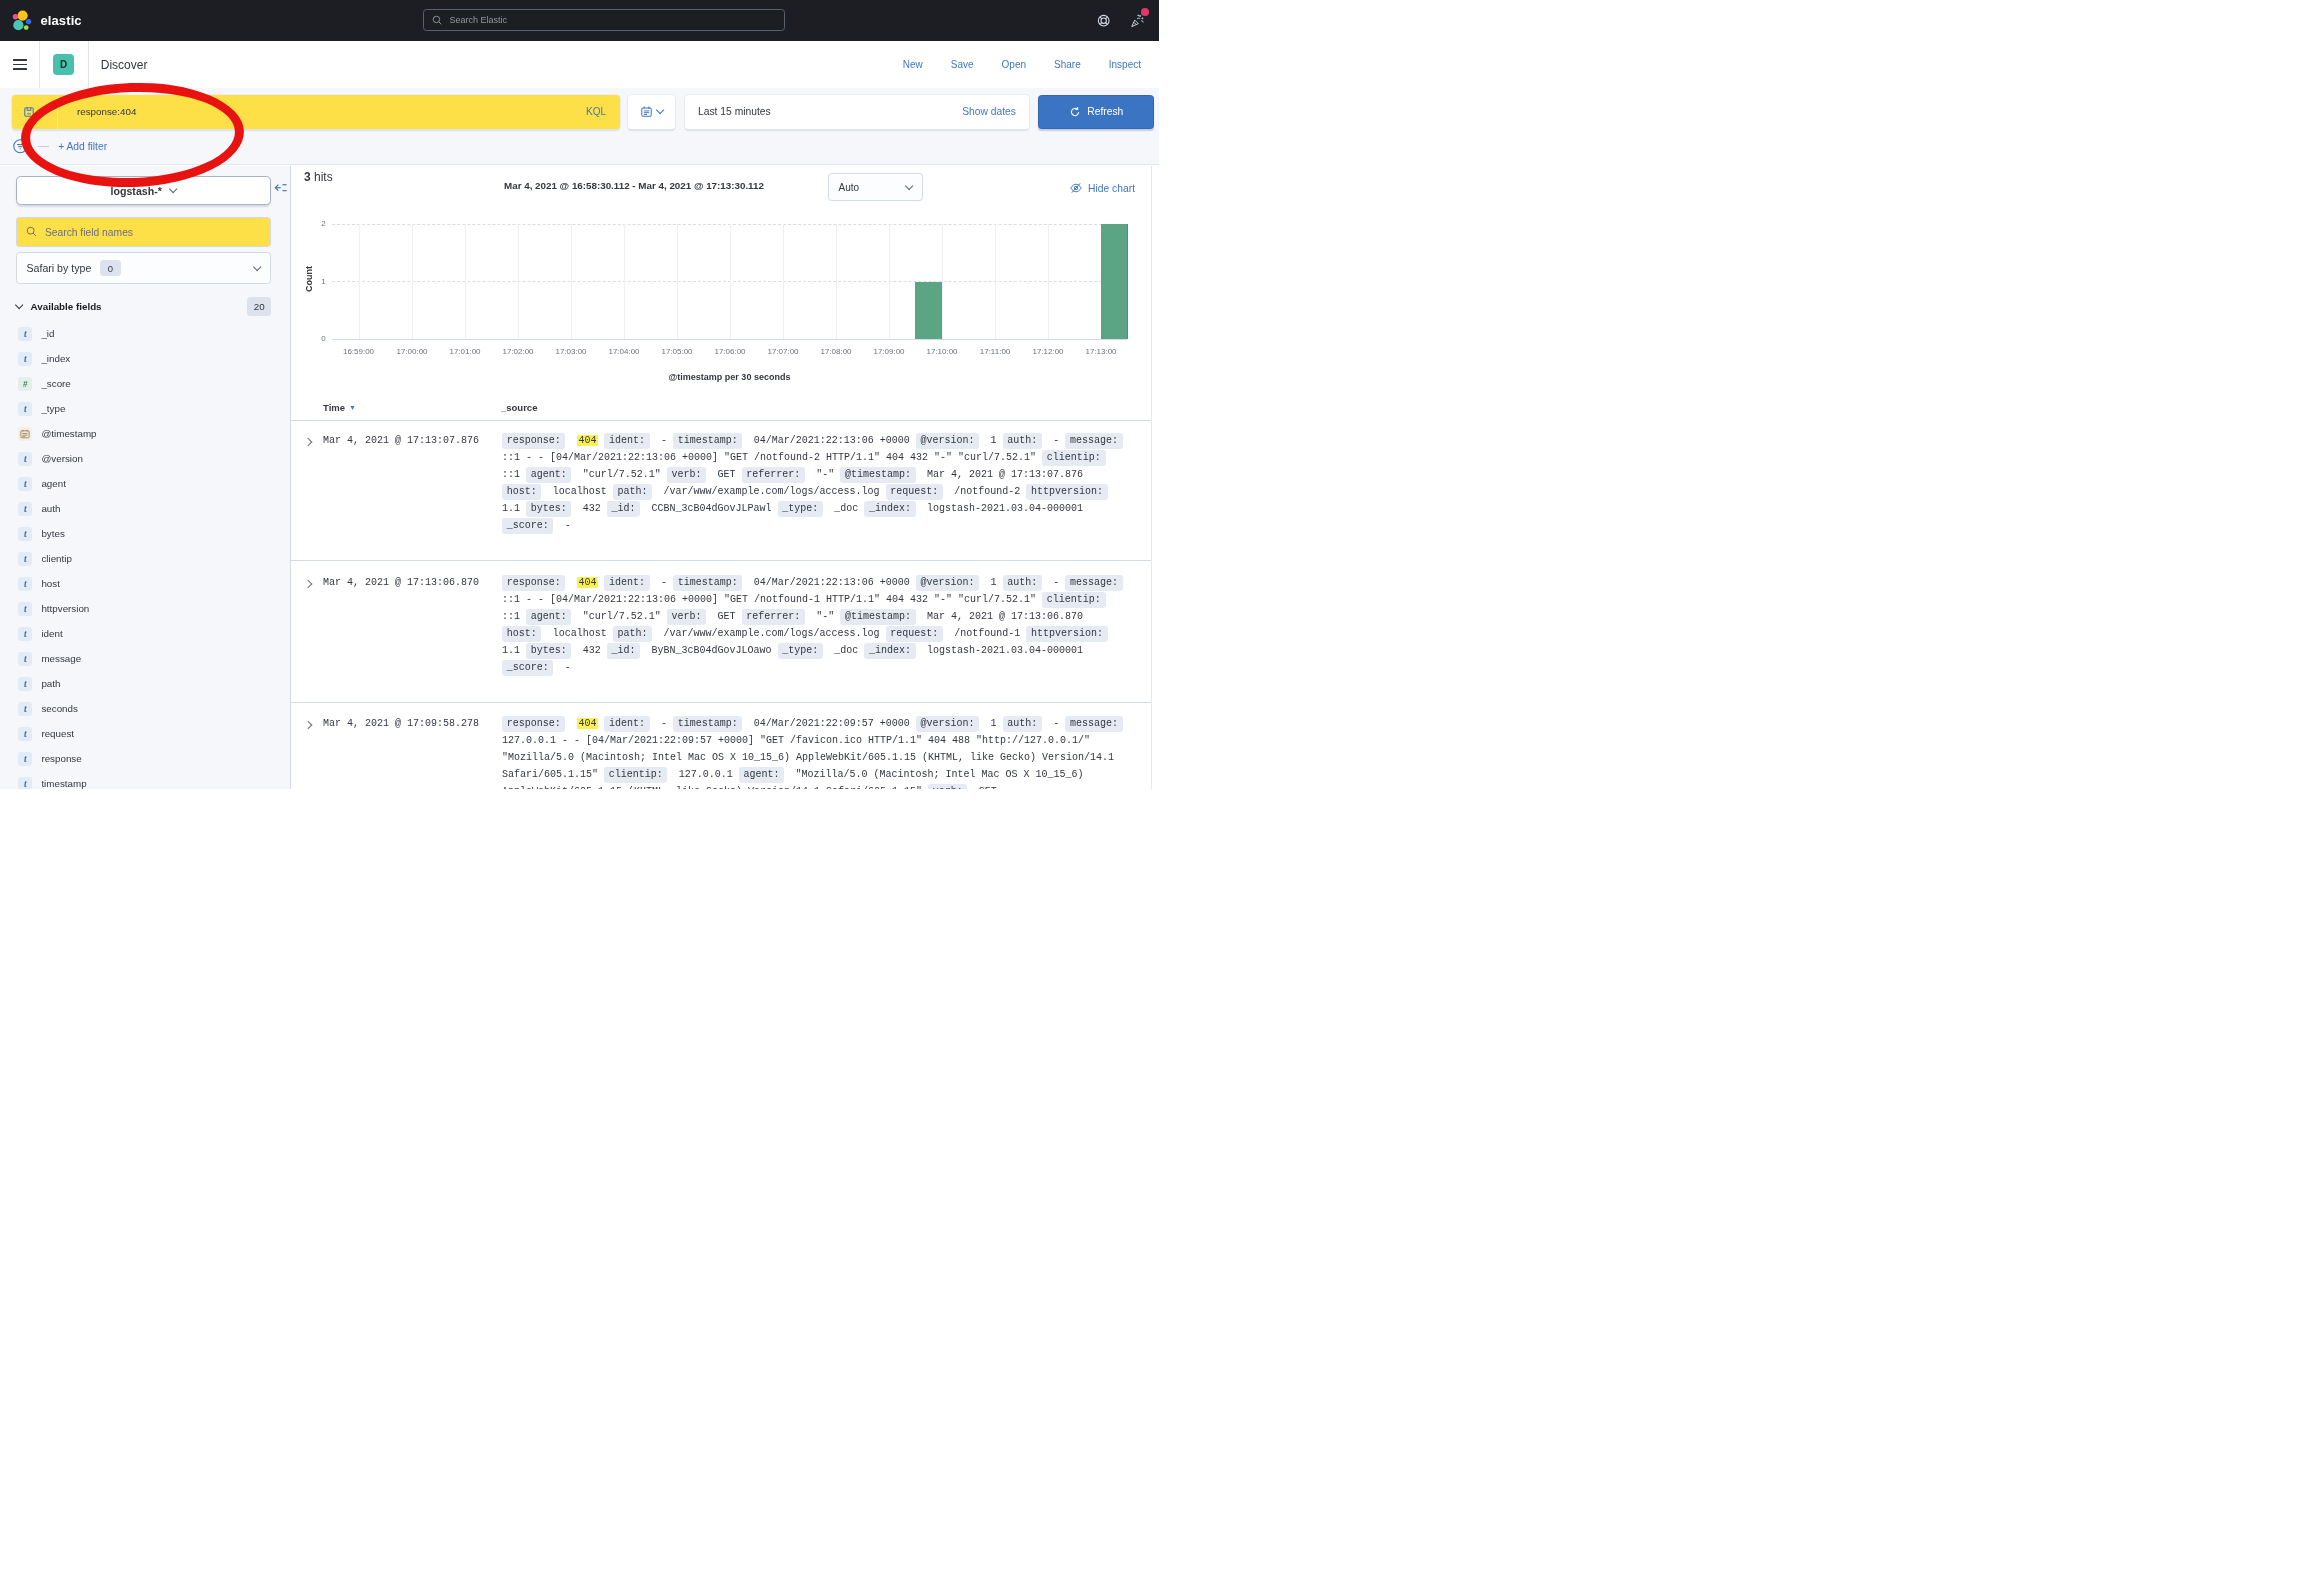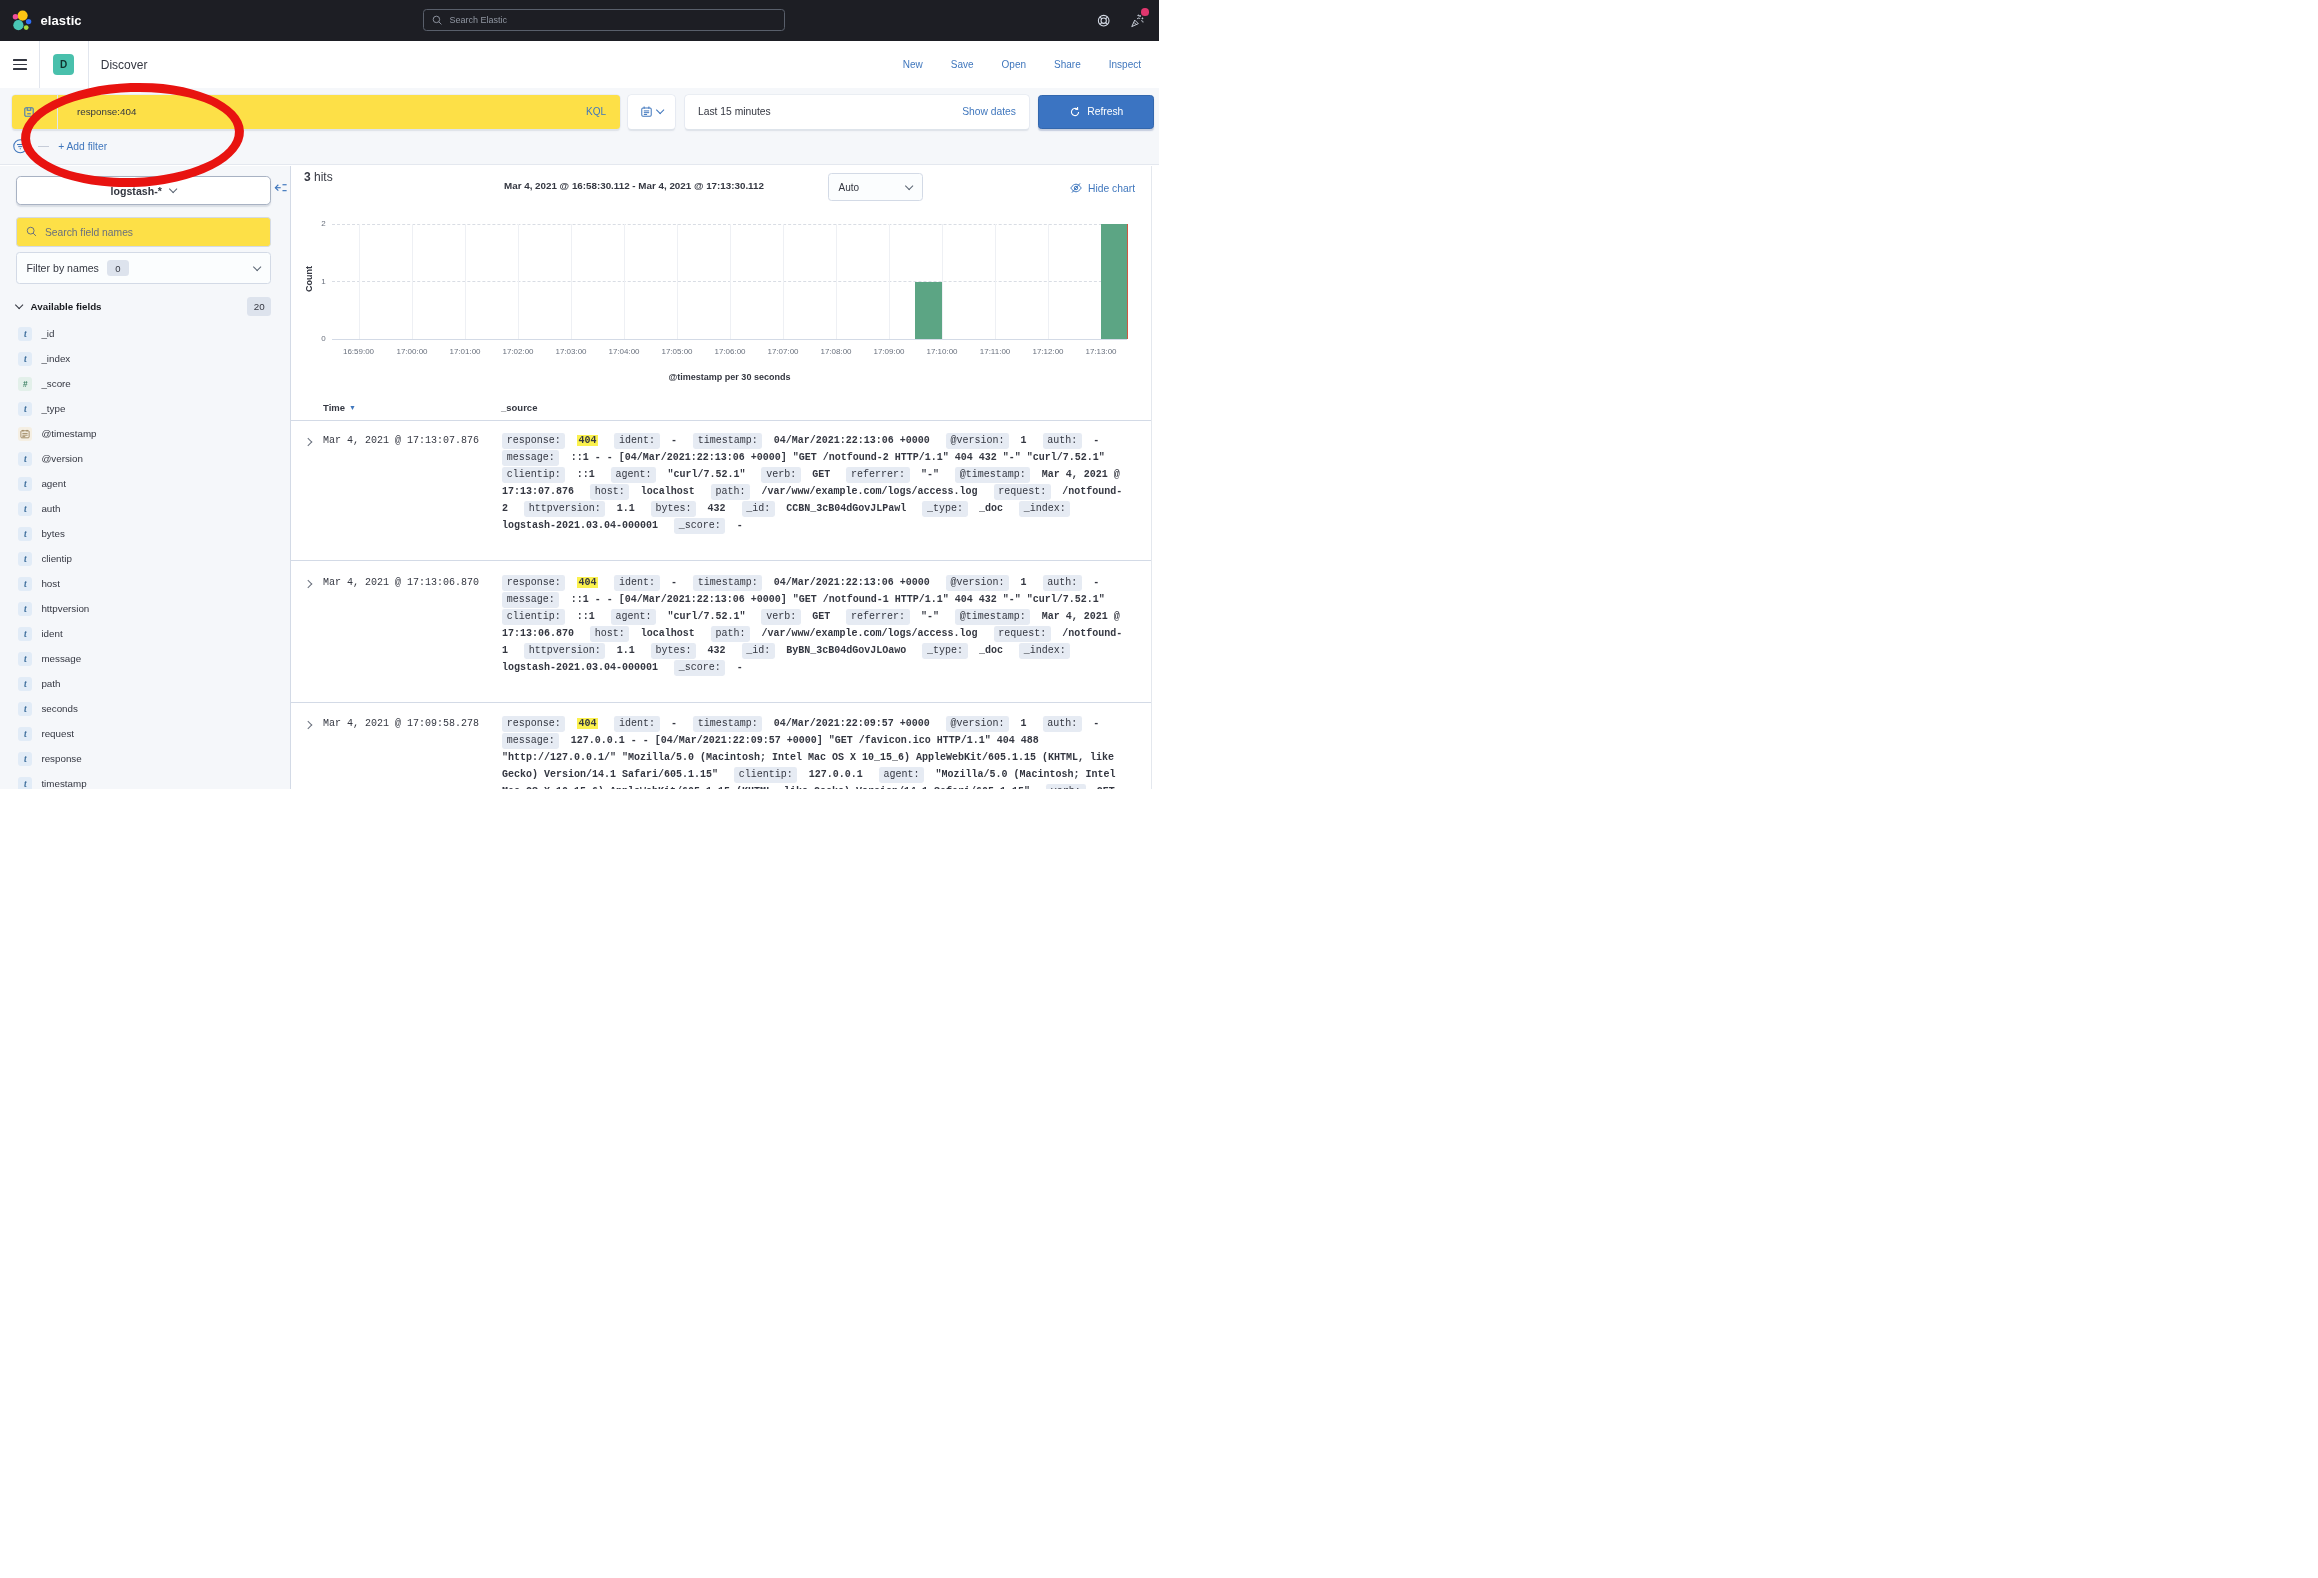--- a/index.html
+++ b/index.html
@@ -101,21 +101,21 @@
   .th-time{position:absolute;left:32px;top:1.2px;font-size:9.5px;font-weight:700;display:flex;align-items:center;gap:4.1px;cursor:pointer;}
   .sort-arrow{color:#4077bd;font-size:7px;}
   .th-src{position:absolute;left:210px;top:1.2px;font-size:9.5px;font-weight:700;}
   .tbody{position:absolute;top:254px;left:0;right:8.3px;bottom:0;overflow:hidden;}
   .row{position:relative;display:flex;padding:12.4px 0 26px 0;border-bottom:0.6px solid #d3dae6;}
   .rchev{width:18px;padding-left:14px;padding-top:4.1px;cursor:pointer;}
   .mono{font-family:"Liberation Mono","DejaVu Sans Mono",monospace;}
   .rtime{width:179px;font-size:10px;line-height:17px;color:#343741;}
   .rsrc{width:627px;font-size:10px;line-height:17px;color:#343741;}
   .fk{display:inline-block;background:#e6ebf3;border-radius:2.4px;padding:0 4.7px;margin-right:5.3px;line-height:16px;}
-  .fv{margin-right:10px;font-weight:bold;}
+  .fv{margin-right:0;}
   .hl{background:#fbf14e;padding:0 1.8px;}
   
   .chev{width:5.3px;height:5.3px;border-right:1.2px solid #5b6573;border-bottom:1.2px solid #5b6573;
         transform:rotate(45deg);display:inline-block;margin-top:-2.4px;}
   .chev.blue{border-color:#4077bd;}
   .chevR{width:5.3px;height:5.3px;border-top:1.2px solid #69707d;border-right:1.2px solid #69707d;transform:rotate(45deg);display:inline-block;}
   svg{display:block;}
 </style>
 </head>
 <body>
@@ -250,21 +250,21 @@
         </svg>
       </div>
       <div class="sfield">
         <svg width="11.2" height="11.2" viewBox="0 0 18 18" fill="none" stroke="#69707d" stroke-width="1.6">
           <circle cx="7.5" cy="7.5" r="5.5"></circle>
             <line x1="11.5" y1="11.5" x2="16" y2="16"></line>
         </svg>
         <span>Search field names</span>
       </div>
       <div class="ftype">
-        <span class="ftype-label">Filter by names</span>
+        <span class="ftype-label">Safari by type</span>
         <span class="cnt-badge">0</span>
         <span class="chev" style="margin-left:auto;"></span>
       </div>
       <div class="avail">
         <span class="chev" style="transform:rotate(45deg);border-color:#343741;"></span>
         <span class="avail-label">Available fields</span>
         <span class="avail-badge">20</span>
       </div>
       <div class="fields" id="fields-list">
           <div class="field-item">

